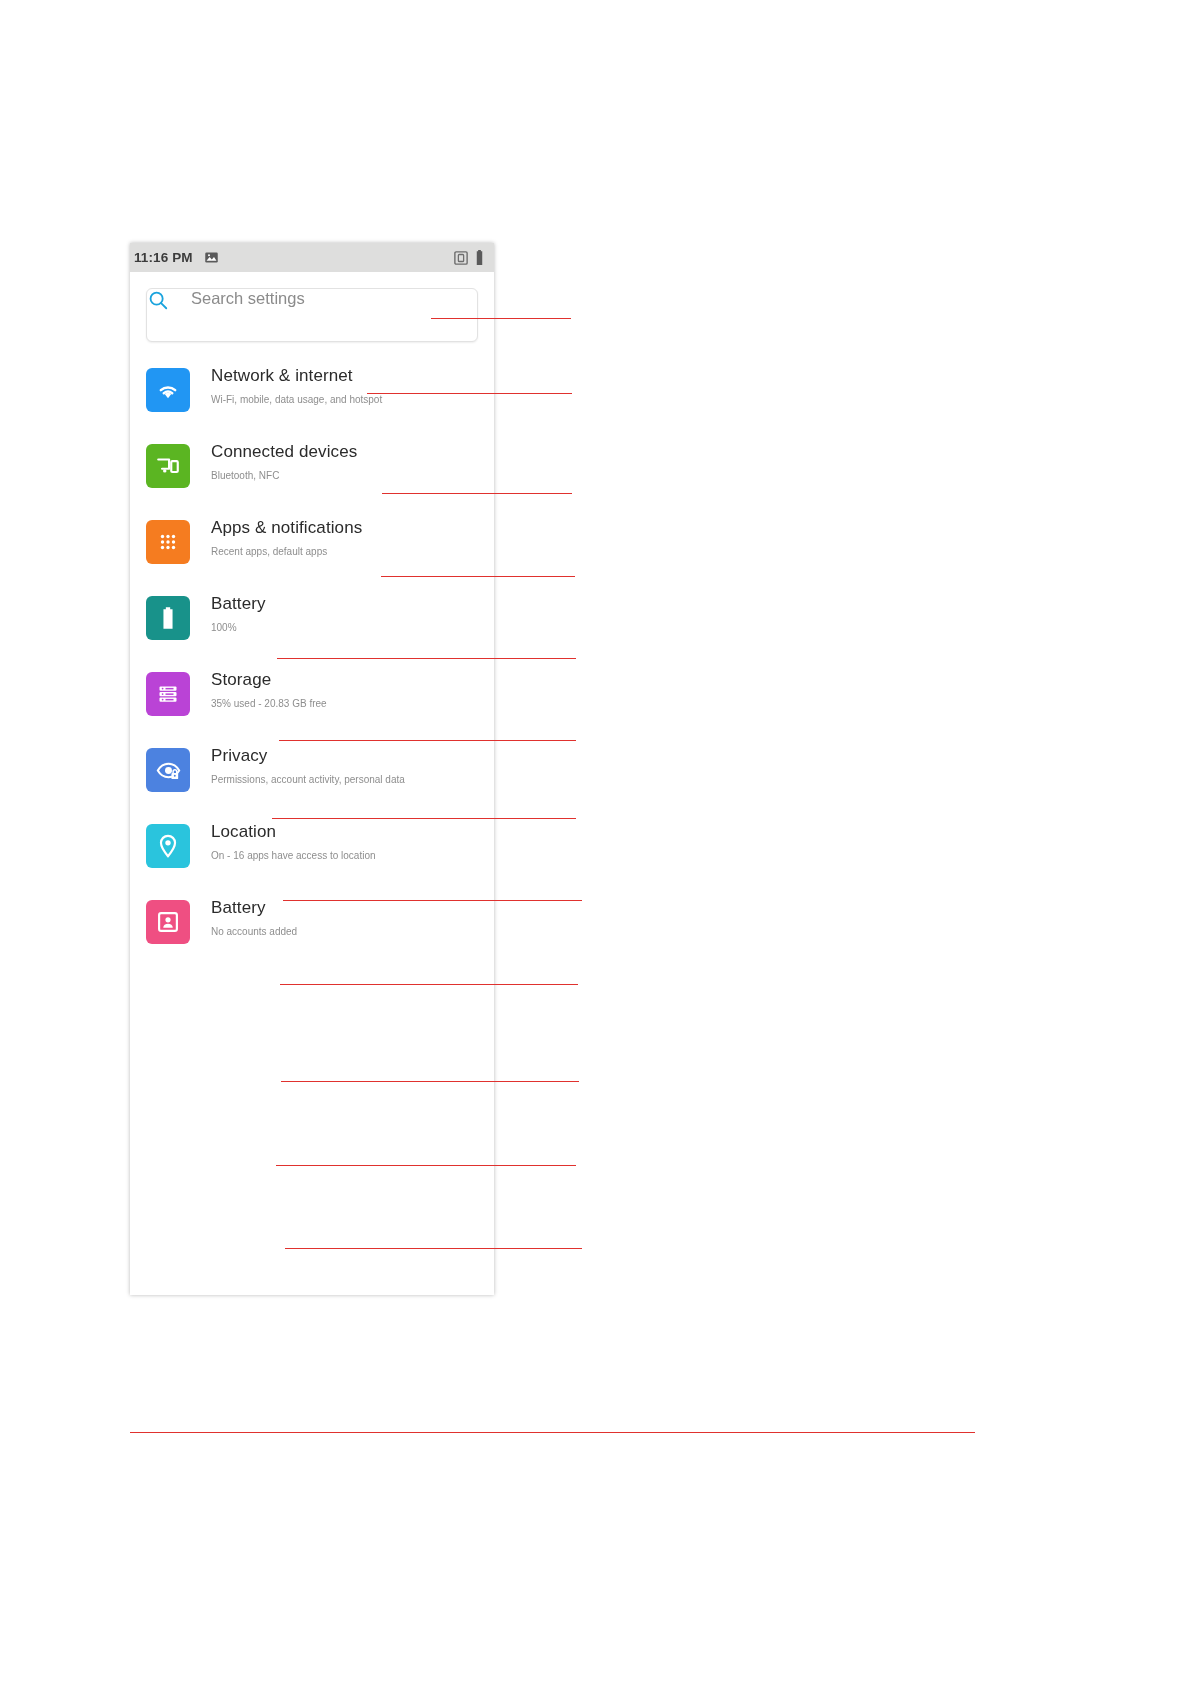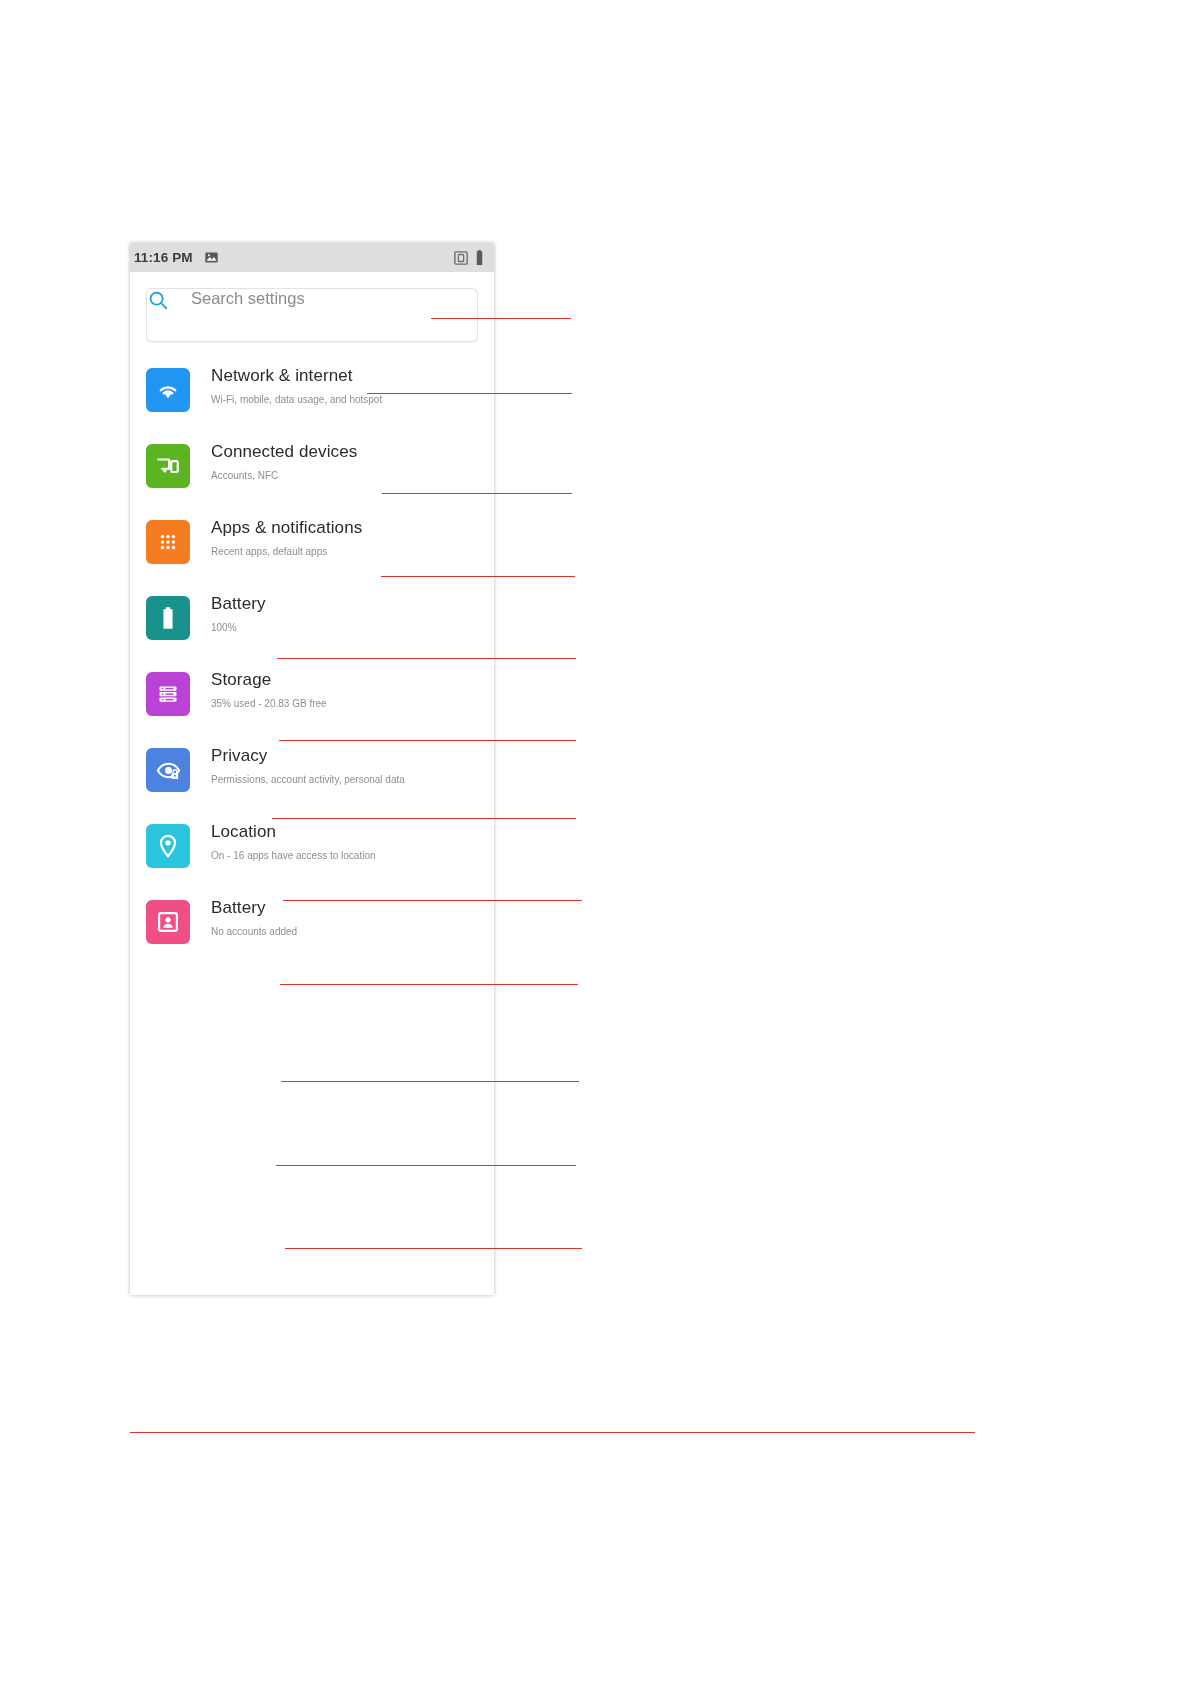--- a/index.html
+++ b/index.html
@@ -189,21 +189,21 @@
     <div class="row">
       <div class="row-icon" style="background:#5bb522">
         <svg width="26" height="26" viewBox="0 0 24 24">
           <path d="M3 6h10v8.5H6.5" fill="none" stroke="#fff" stroke-width="2" stroke-linecap="round" stroke-linejoin="round"></path>
           <rect x="15" y="7.5" width="6" height="10" rx="1" fill="none" stroke="#fff" stroke-width="2"></rect>
           <circle cx="9" cy="16.5" r="1.6" fill="#fff"></circle>
         </svg>
       </div>
       <div class="row-text">
         <div class="row-title">Connected devices</div>
-        <div class="row-sub">Accounts, NFC</div>
+        <div class="row-sub">Bluetooth, NFC</div>
       </div>
     </div>
 
     <div class="row">
       <div class="row-icon" style="background:#f57c20">
         <svg width="24" height="24" viewBox="0 0 24 24">
           <g fill="#fff">
             <circle cx="6.5" cy="6.5" r="1.7"></circle>
               <circle cx="12" cy="6.5" r="1.7"></circle>
               <circle cx="17.5" cy="6.5" r="1.7"></circle>

